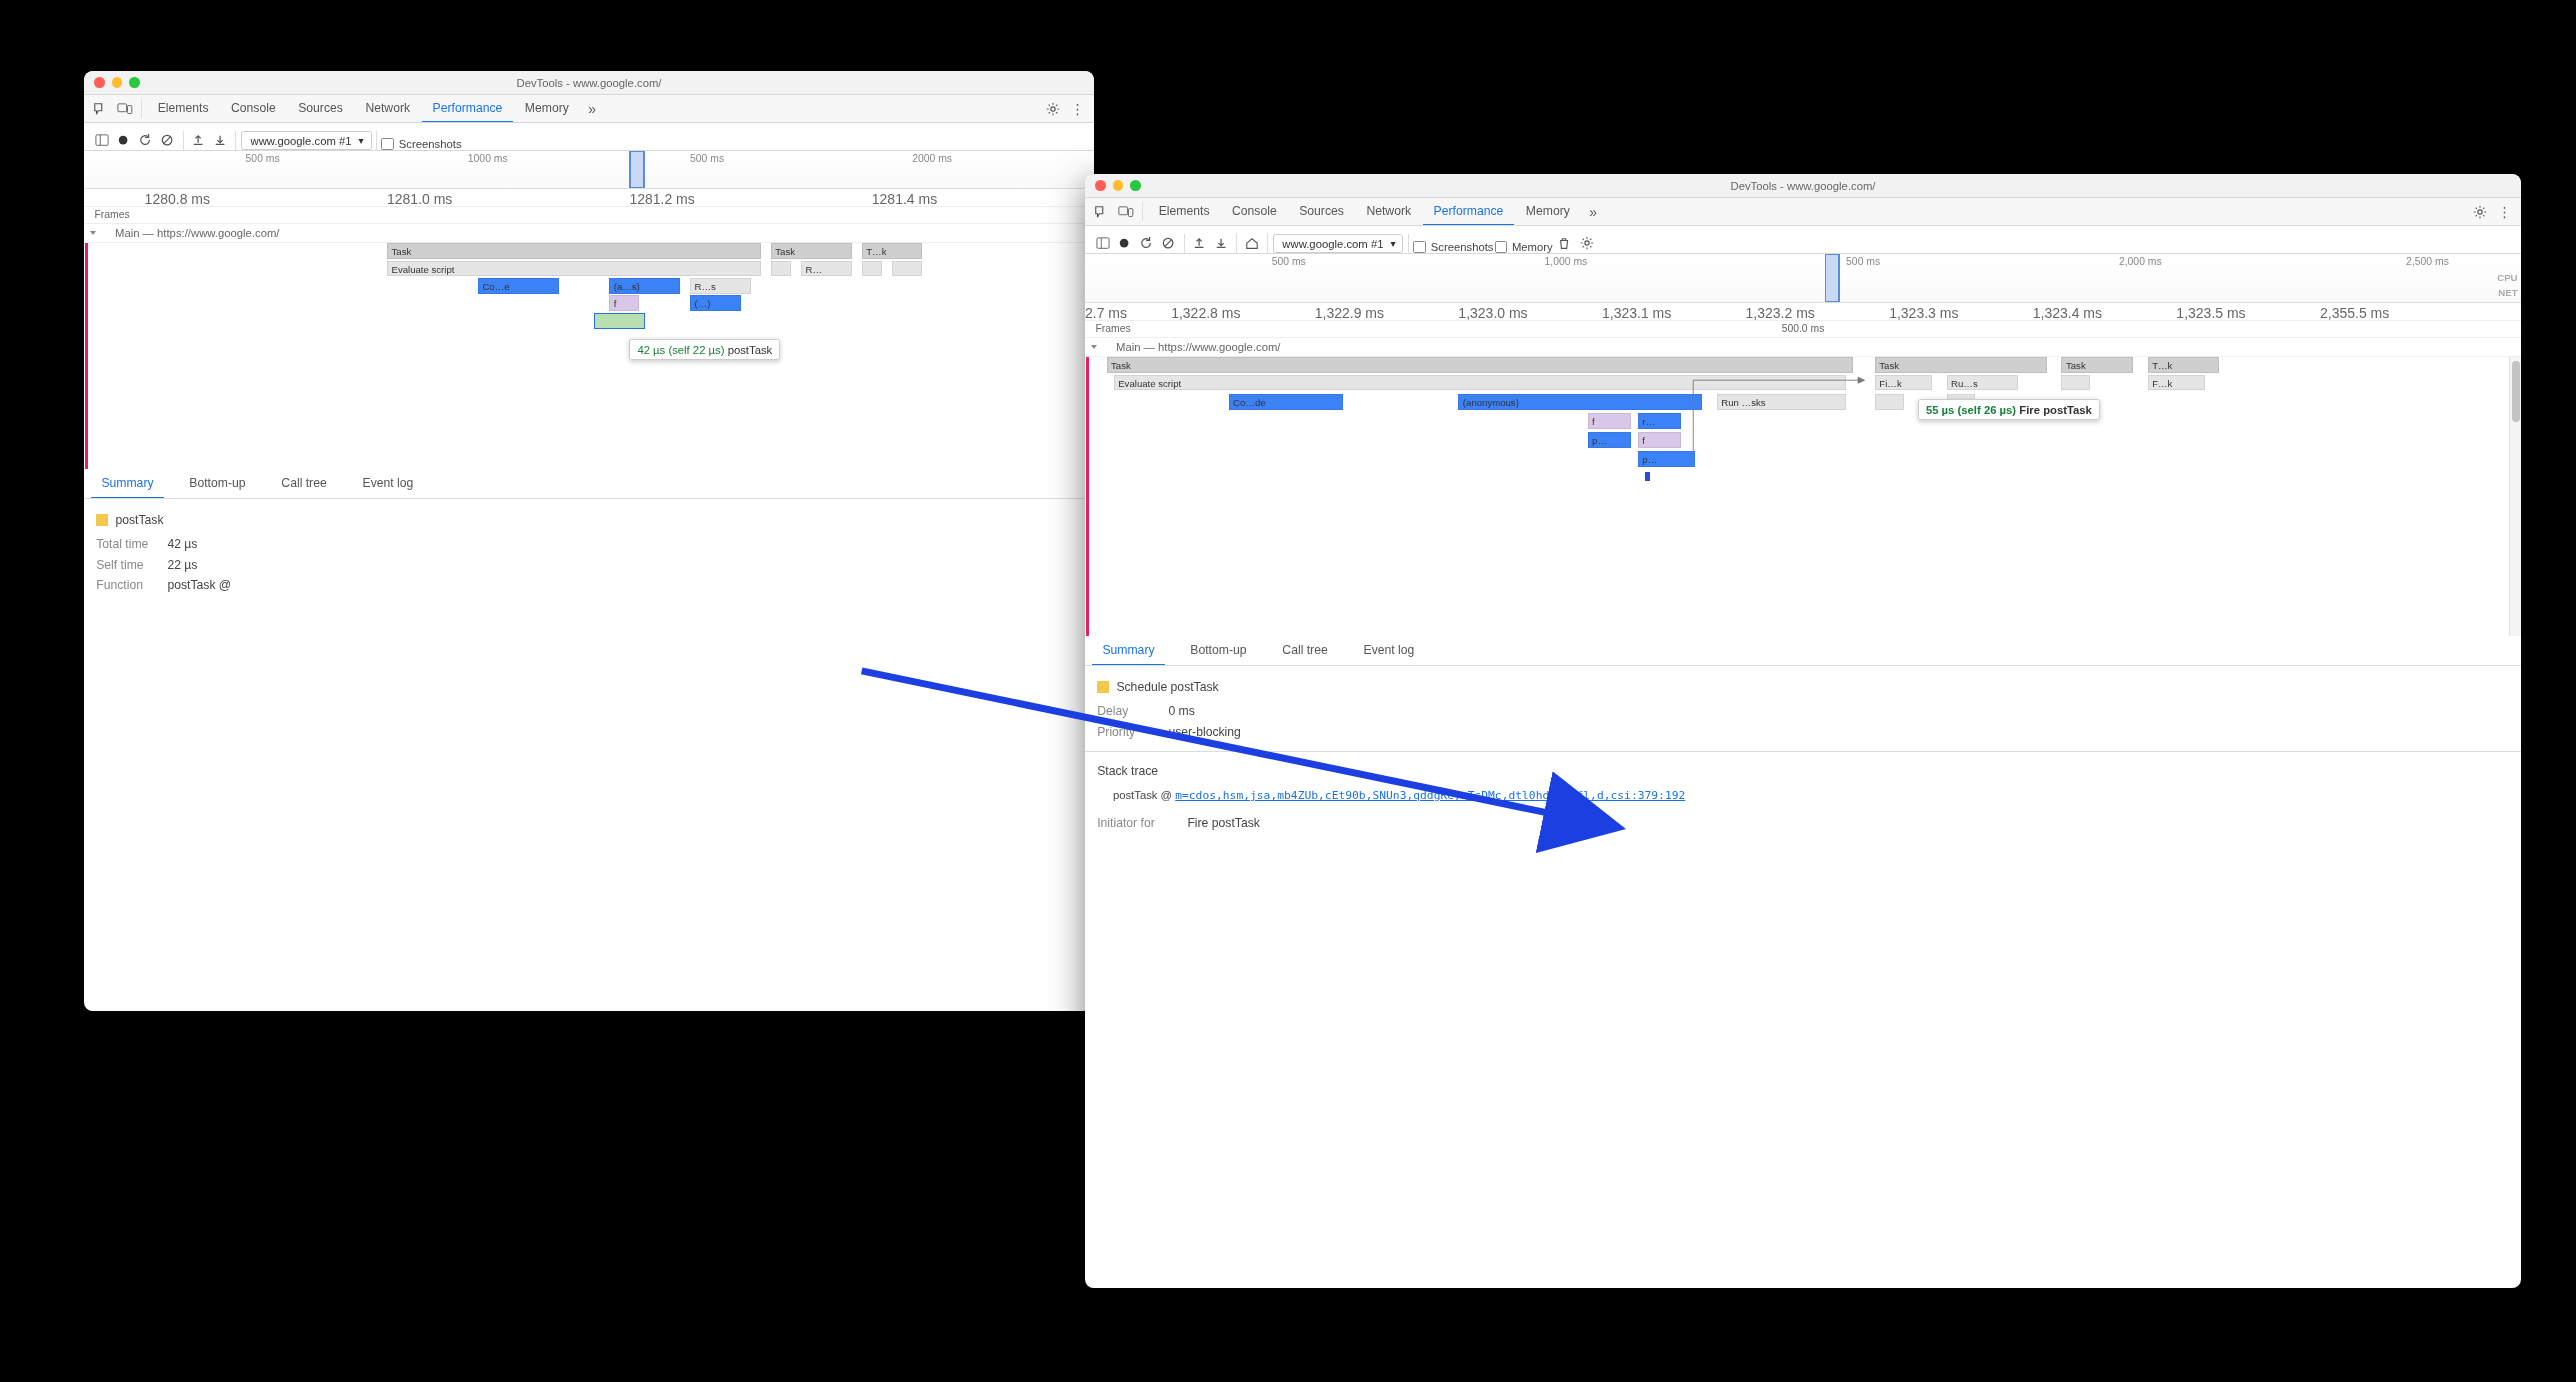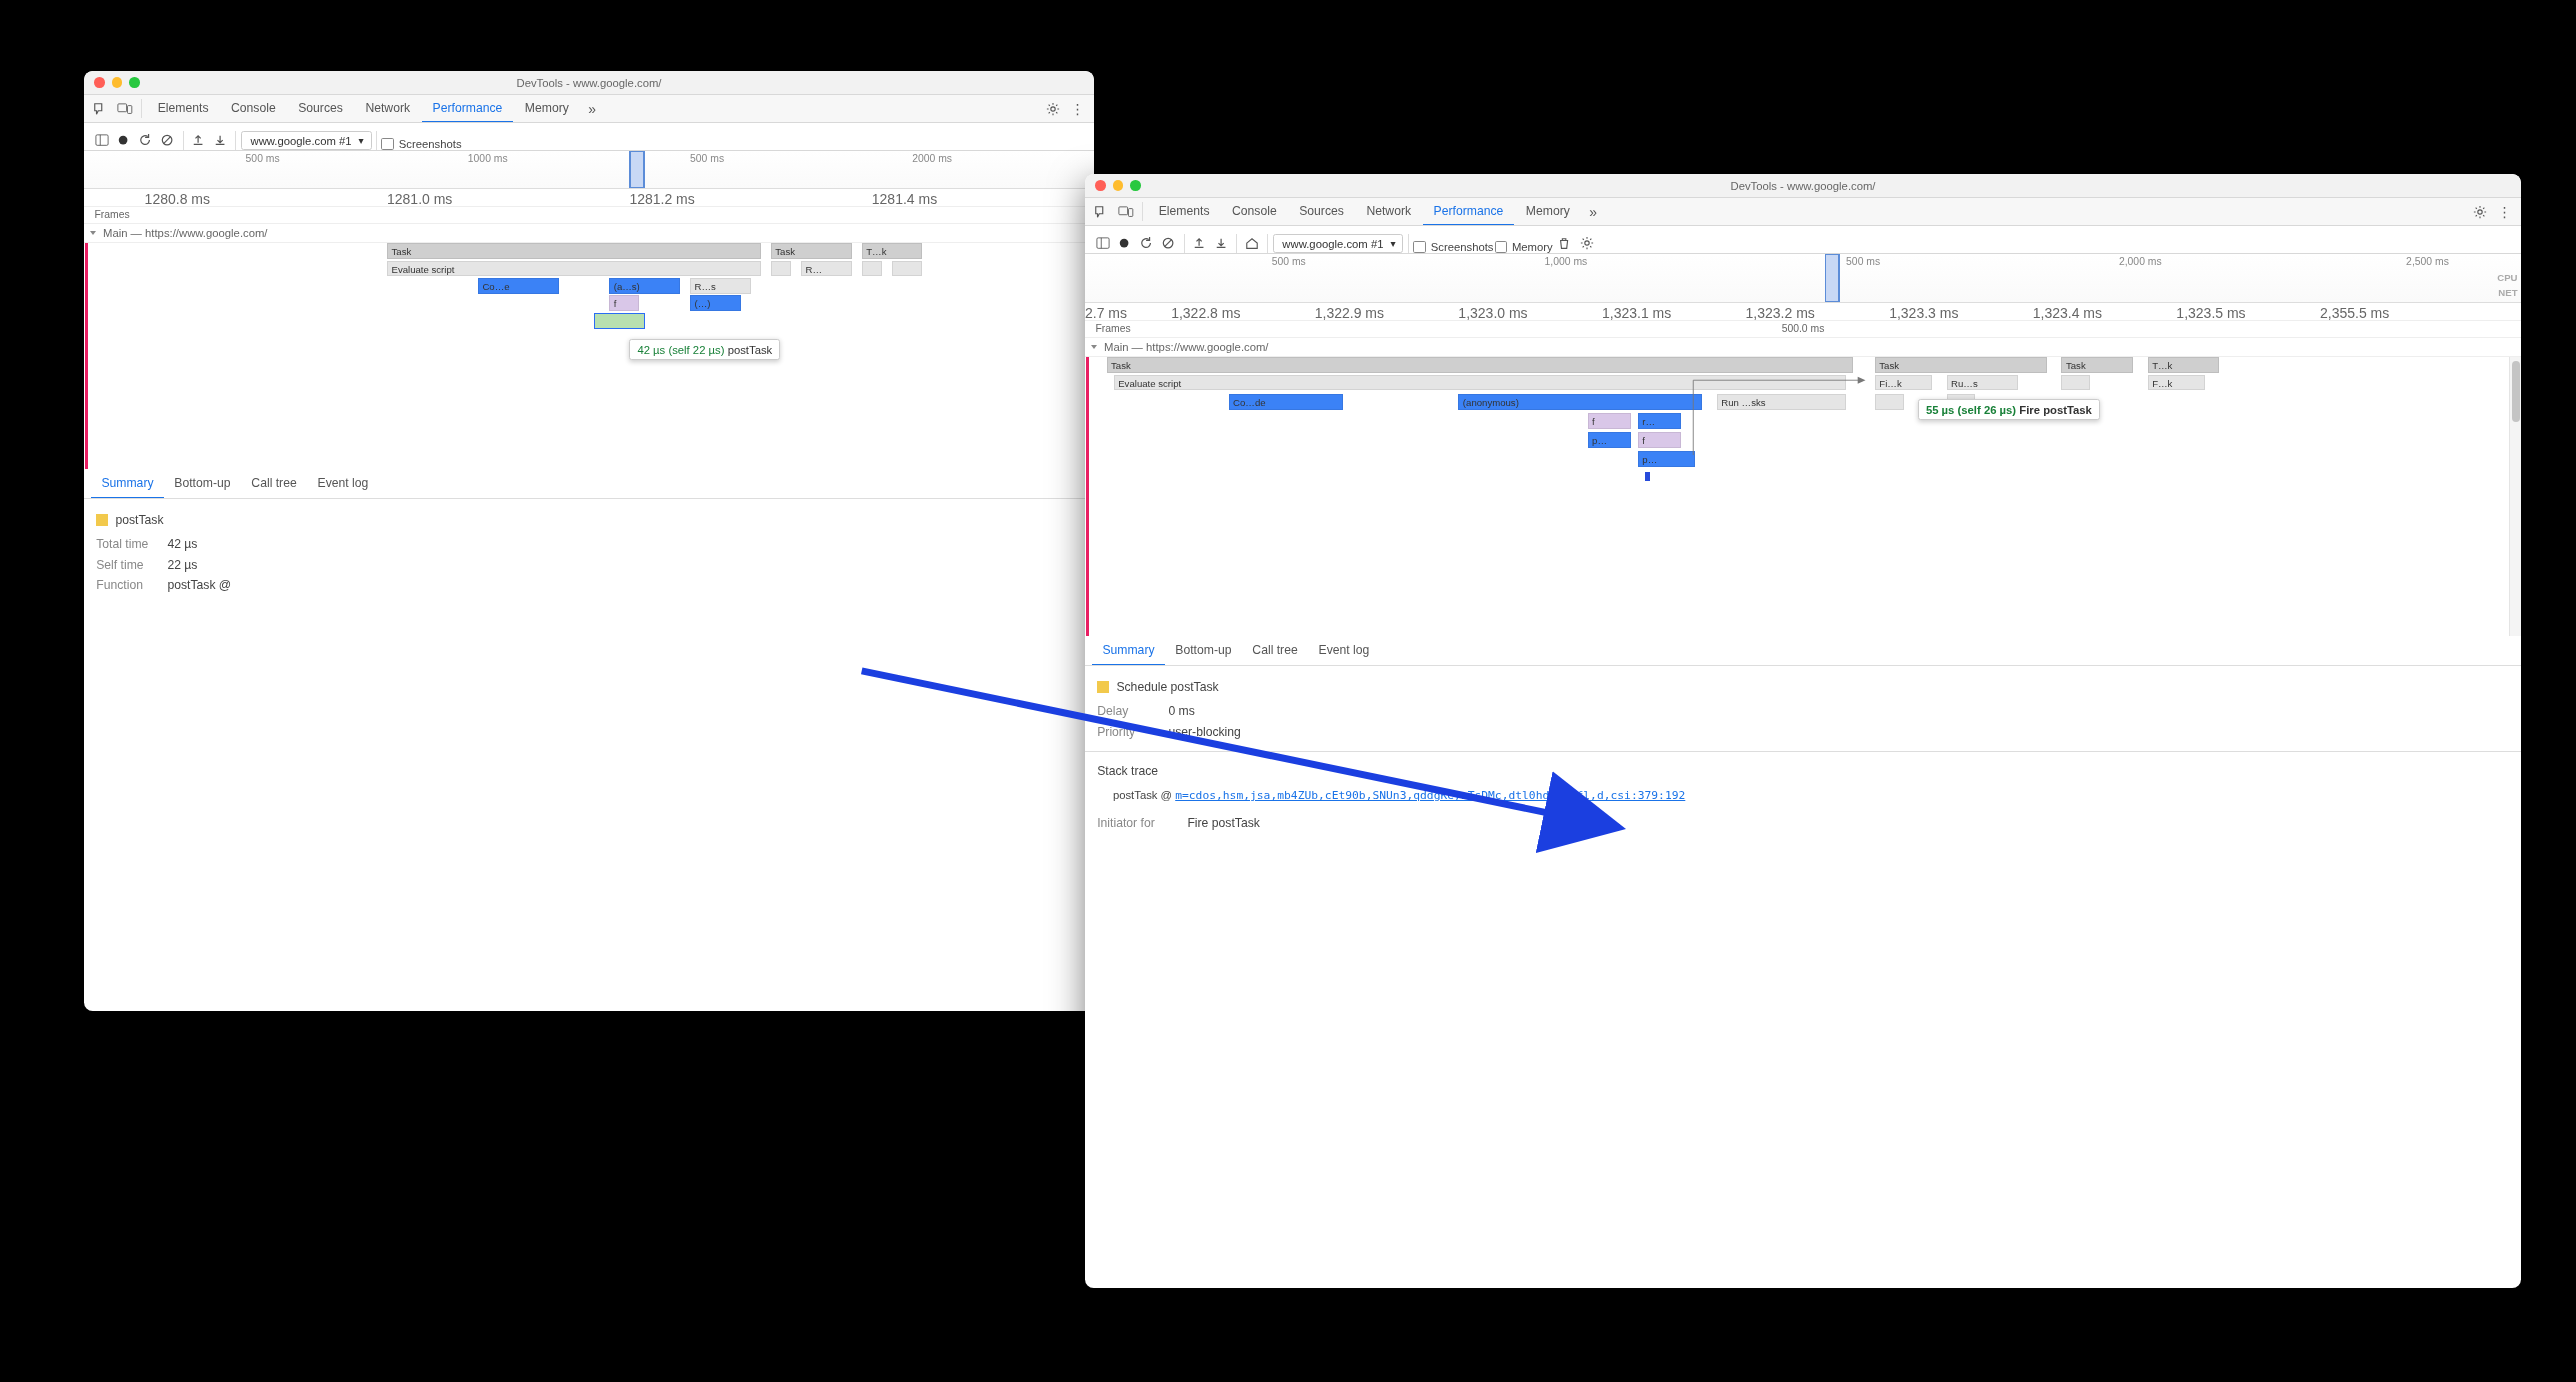--- a/index.html
+++ b/index.html
@@ -97,21 +97,21 @@
     padding-left:40px;
   }
   .time-ruler .t { position:absolute; top:1.7px; }
   .frames-row {
     height:17.4px; padding-left:10.4px; font-size:10.4px; color:#666;
     border-bottom:0.9px solid #eee; display:flex; align-items:center;
     position: relative;
   }
   .frames-row .center-label { position:absolute; left:50%; transform:translateX(-50%); }
   .main-row {
-    height:19px; padding-left:7px; display:flex; align-items:center; gap:8px;
+    height:19px; padding-left:7px; display:flex; align-items:center; gap:20px;
     font-size:11.3px; color:#666; border-bottom:0.9px solid #eee;
   }
   .tri { display:inline-block; width:0; height:0; border-left:4.4px solid #888; border-top:3.5px solid transparent; border-bottom:3.5px solid transparent; transform:rotate(90deg); }
   .flame {
     position:relative; height: var(--h,139px);
     background:#fff;
   }
   .bar {
     position:absolute; height:15.7px; font-size:9.6px; line-height:15.7px;
     padding:0 3.5px; overflow:hidden; white-space:nowrap; color:#333;
@@ -126,21 +126,21 @@
   .tooltip {
     position:absolute; background:#fff; border:0.9px solid #ccc; border-radius:2.6px;
     padding:3.5px 7px; font-size:11.3px; box-shadow: 0 1.7px 5.2px rgba(0,0,0,.2);
     white-space: nowrap;
   }
   .tooltip .time { color:#188038; }
   .blue-marker {
     position:absolute; width:5.2px; height:8.7px; background:#274bdb;
   }
   .bottom-tabs {
-    display:flex; gap:0; border-bottom:0.9px solid #ddd;
+    display:flex; gap:15px; border-bottom:0.9px solid #ddd;
     padding: 0 7px; background:#fff;
   }
   .bottom-tabs .btab {
     padding:7px 10.4px; font-size:12.2px; color:#555;
   }
   .bottom-tabs .btab.active { color:#1a73e8; border-bottom:1.7px solid #1a73e8; }
   .summary-panel { padding:10.4px 12.2px; font-size:12.2px; color:#444; line-height:1.7; }
   .summary-panel .heading { display:flex; align-items:center; gap:7px; font-weight:500; margin-bottom:3.5px; }
   .swatch { width:12.2px; height:12.2px; background:#f2c94c; display:inline-block; }
   .summary-panel .kv { display:flex; gap:12.2px; }

